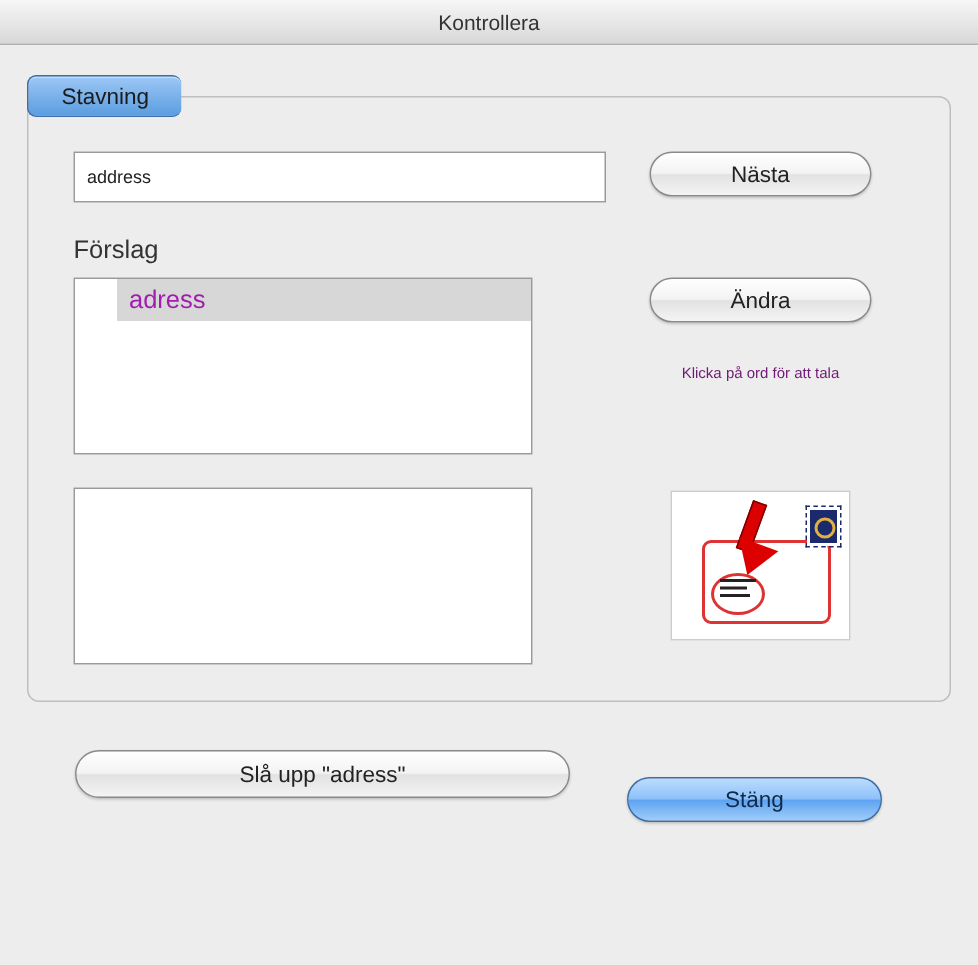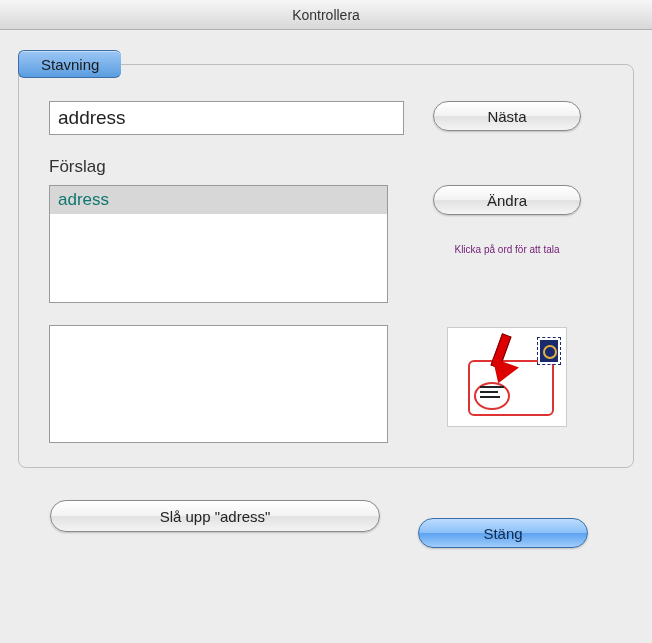--- a/index.html
+++ b/index.html
@@ -87,31 +87,32 @@
       display: flex;
       flex-direction: column;
       align-items: center;
       justify-content: center;
     }
     .text-input {
       width: 355px;
       height: 34px;
       border: 1px solid #9a9a9a;
       background: #fff;
-      font-size: 19px;
+      font-size: 12px;
       padding: 4px 8px;
       font-family: inherit;
       color: #222;
     }
     .listbox {
-      width: 339px;
+      width: 306px;
       border: 1px solid #9a9a9a;
       background: #fff;
       font-size: 17px;
-      color: #0f766e;
+      color: #a21caf;
+      padding-left: 28px;
     }
     .suggestion-box {
       height: 118px;
     }
     .synonym-box {
       height: 118px;
     }
     .list-item {
       padding: 4px 8px;
       cursor: pointer;

